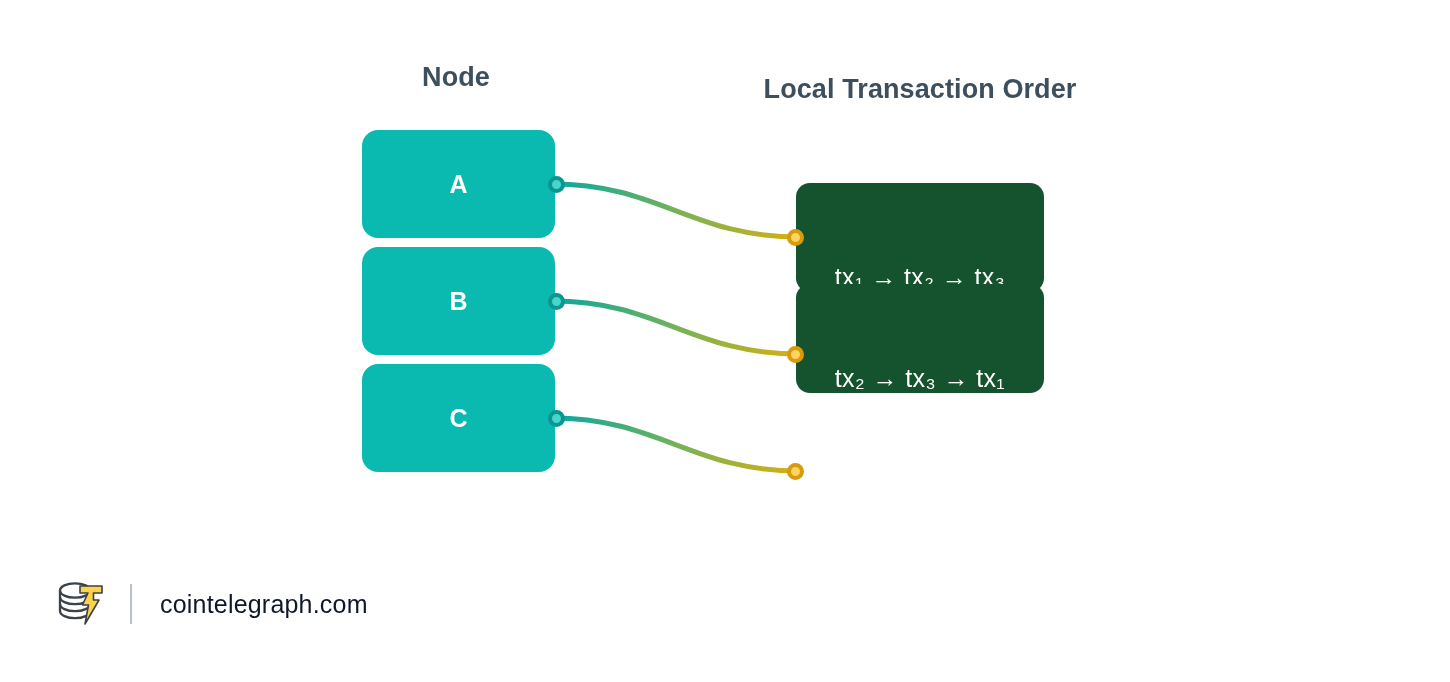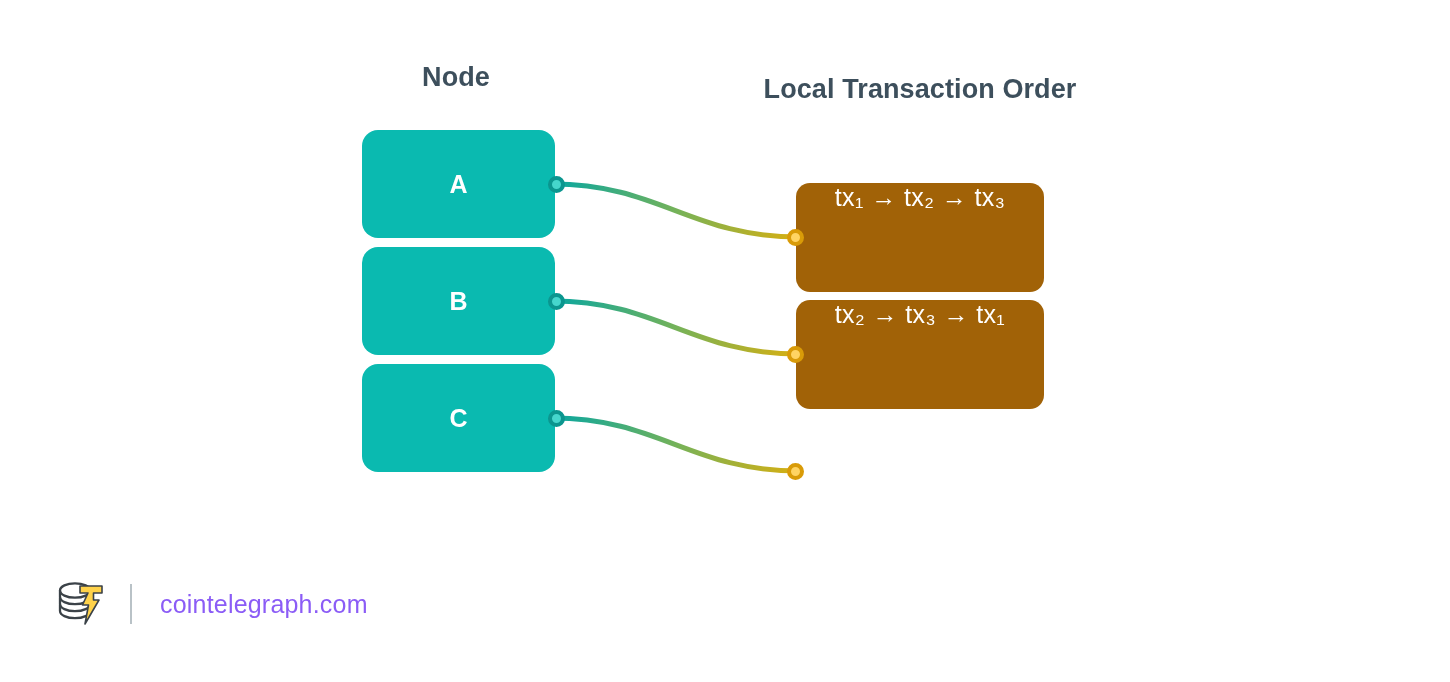--- a/index.html
+++ b/index.html
@@ -57,35 +57,35 @@
   #node-0 { top: 130px; }
   #node-1 { top: 247px; }
   #node-2 { top: 364px; }
 
   
   .order-box {
     position: absolute;
     left: 796px;
     width: 248px;
     height: 109px;
-    background: #a16207;
+    background: #14532d;
     border-radius: 14px;
     display: flex;
-    align-items: flex-start;
+    align-items: flex-end;
     justify-content: center;
   }
   .order-text {
     color: #ffffff;
     font-size: 25px;
     font-weight: 400;
     white-space: nowrap;
     letter-spacing: 0.4px;
   }
   #order-0 { top: 183px; }
-  #order-1 { top: 300px; }
+  #order-1 { top: 284px; }
   #order-2 { top: 417px; }
 
   
   .dot {
     position: absolute;
     width: 17px;
     height: 17px;
     border-radius: 50%;
     box-sizing: border-box;
   }
@@ -126,21 +126,21 @@
     height: 58px;
   }
   #logo-mark { width: 56px; height: 52px; display: block; }
   #footer-divider {
     width: 2px;
     height: 40px;
     background: #b9c2c7;
     margin: 0 28px 0 22px;
   }
   #footer-url {
-    color: #8b5cf6;
+    color: #0f172a;
     font-size: 25px;
     letter-spacing: 0.2px;
     white-space: nowrap;
   }
 </style>
 </head>
 <body>
 
 <div class="canvas">
 

